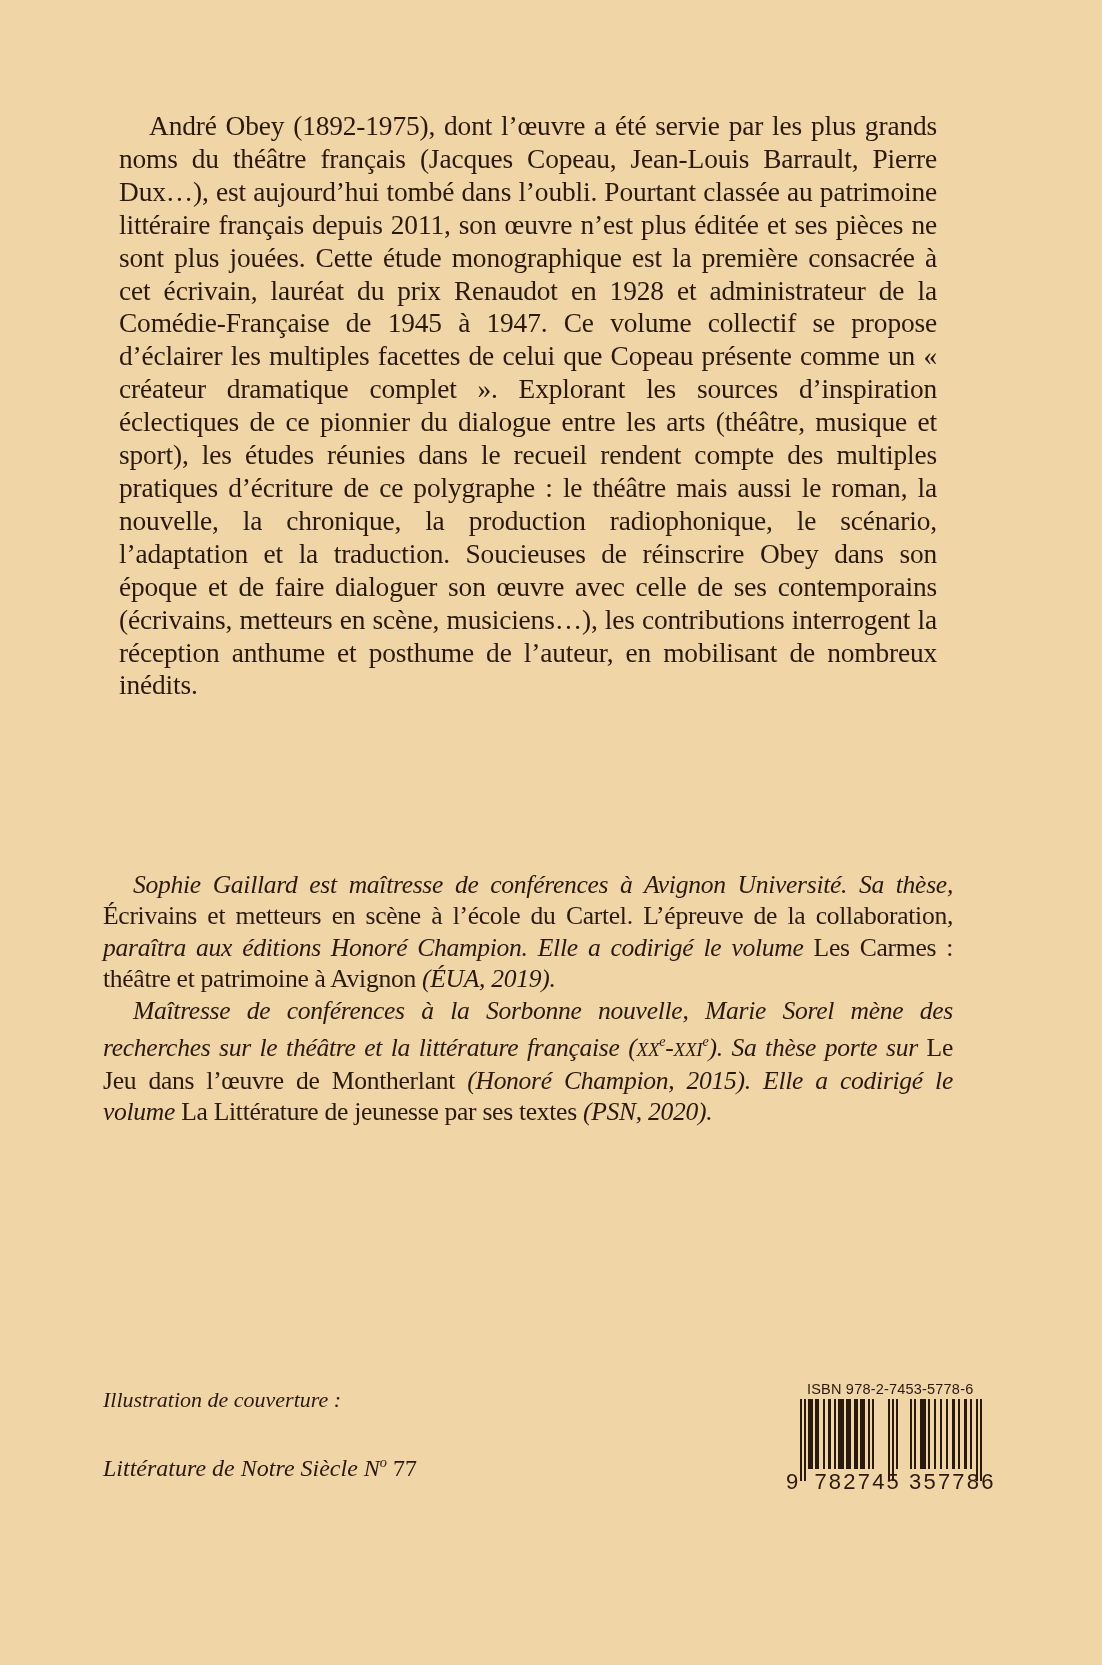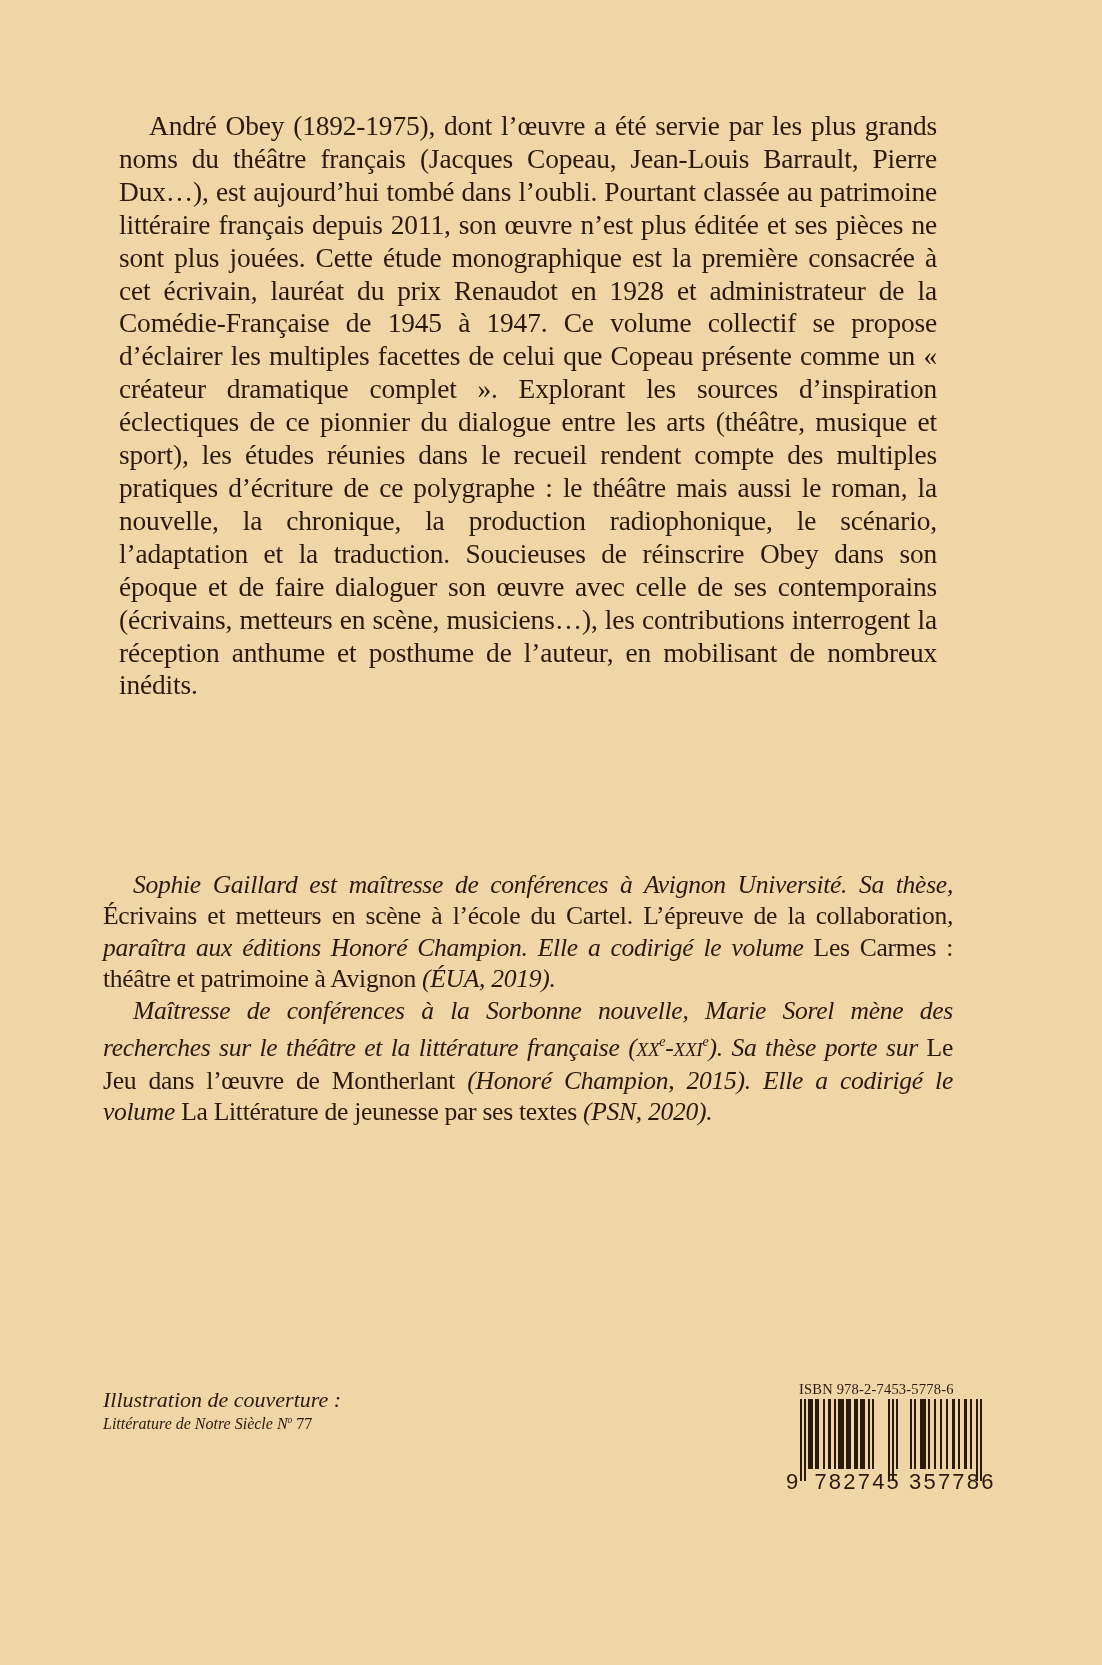--- a/index.html
+++ b/index.html
@@ -48,39 +48,39 @@
     left: 0;
     width: 640px;
     font-size: 22px;
     line-height: 24px;
     margin-top: 8px;
   }
   .credit div { white-space: nowrap; }
   .credit i { font-style: italic; }
   .series {
     position: absolute;
-    top: 1414px;
+    top: 1454px;
     left: 0;
-    font-size: 16px;
+    font-size: 24px;
     font-style: italic;
     white-space: nowrap;
   }
   .series .num { font-style: normal; }
   .barcode {
     position: absolute;
     left: 790px;
     top: 1381px;
     width: 210px;
     height: 116px;
   }
   .isbn-label {
     position: absolute;
-    left: 9px;
+    left: 17px;
     top: 0;
-    font-family: Liberation Serif, serif;
+    font-family: Liberation Sans, sans-serif;
     font-size: 14.5px;
     letter-spacing: 0.2px;
     white-space: nowrap;
   }
   .bars {
     position: absolute;
     left: 10px;
     top: 18px;
   }
   .digits {

